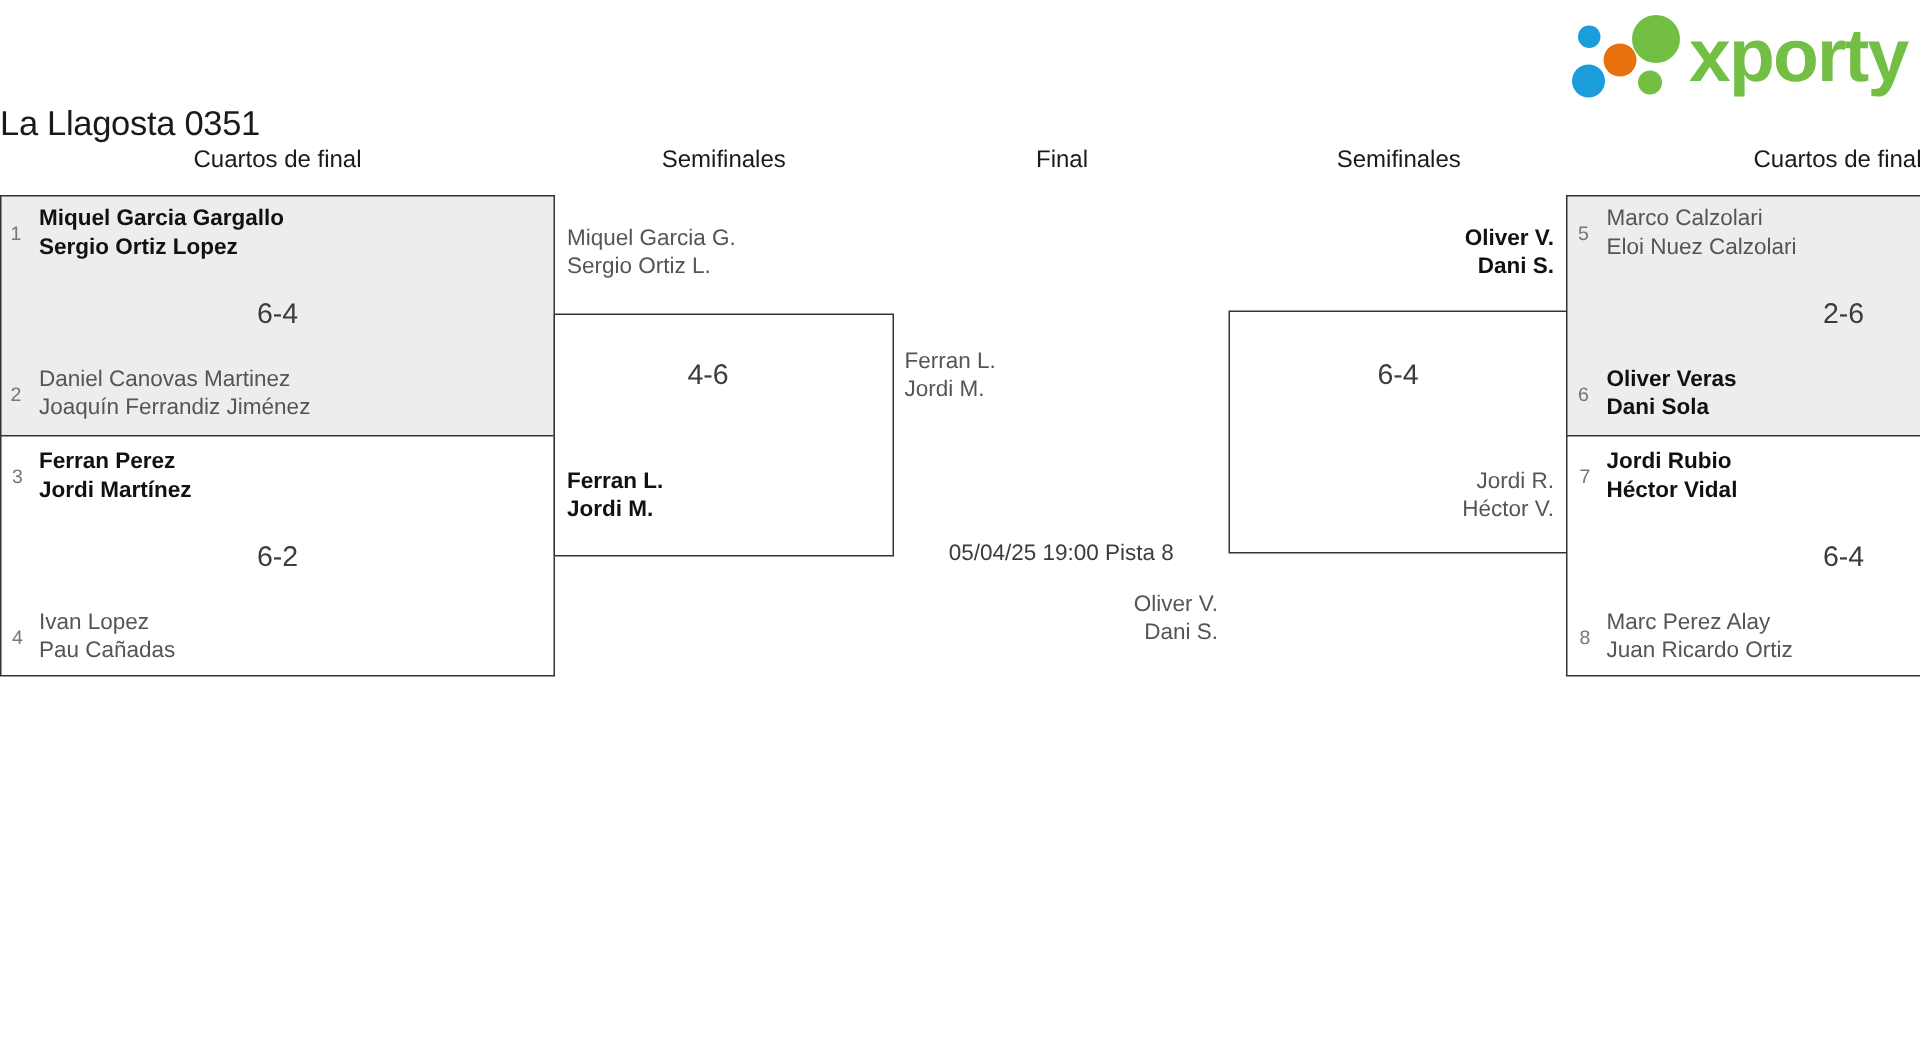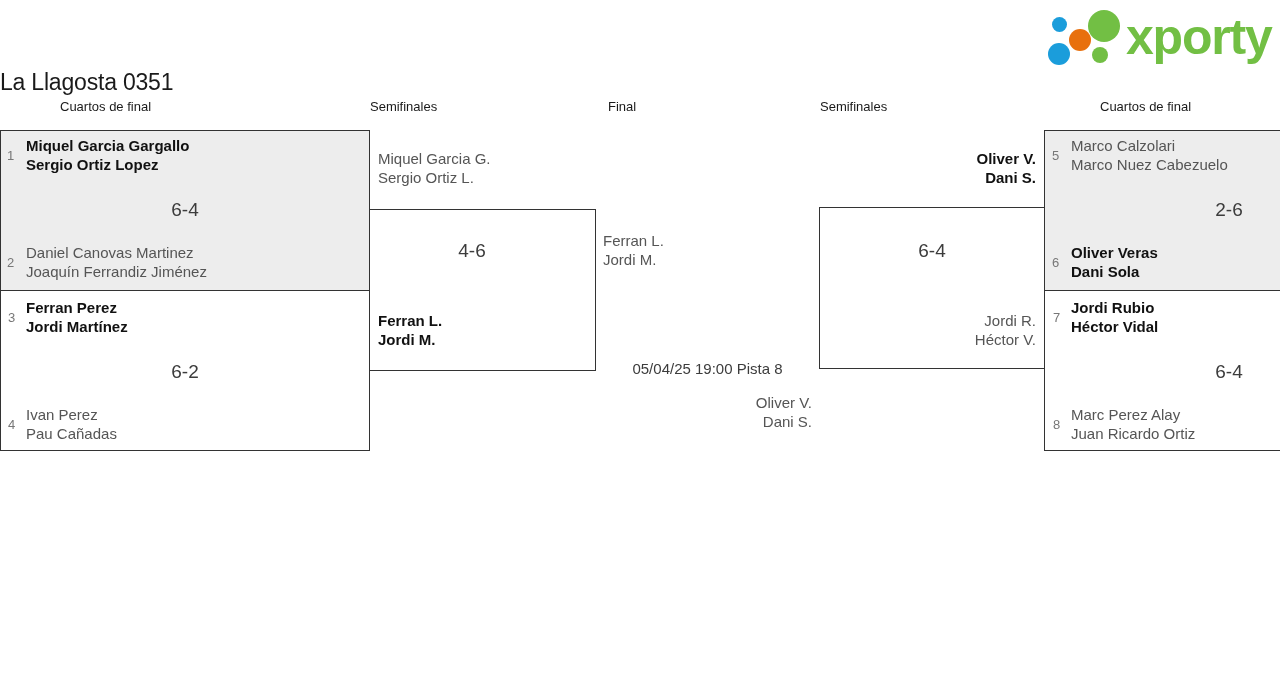--- a/index.html
+++ b/index.html
@@ -39,24 +39,24 @@
     font-weight: 700;
     color: #72bf44;
     letter-spacing: -1.2px;
     line-height: 62px;
   }
 
   
   .round-header {
     position: absolute;
     top: 96px;
-    font-size: 13px;
+    font-size: 16px;
     line-height: 22px;
     color: #1a1a1a;
-    text-align: left;
+    text-align: center;
     white-space: nowrap;
   }
 
   
   .box {
     position: absolute;
     border: 1px solid #333333;
     background: #ffffff;
   }
   .box.shaded { background: #ededed; }
@@ -139,21 +139,21 @@
 
   <div class="box" style="left:0px; top:290px; width:370px; height:161px;"></div>
   <div class="seed" style="left:8px; top:310px;">3</div>
   <div class="team win" style="left:26px; top:298px;">
     <span class="team-line">Ferran Perez</span>
     <span class="team-line">Jordi Martínez</span>
   </div>
   <div class="score" style="left:0px; top:362px; width:370px; text-align:center;">6-2</div>
   <div class="seed" style="left:8px; top:417px;">4</div>
   <div class="team" style="left:26px; top:405px;">
-    <span class="team-line">Ivan Perez</span>
+    <span class="team-line">Ivan Lopez</span>
     <span class="team-line">Pau Cañadas</span>
   </div>
 
   <div class="box" style="left:369px; top:209px; width:227px; height:162px;"></div>
   <div class="team" style="left:378px; top:149px;">
     <span class="team-line">Miquel Garcia G.</span>
     <span class="team-line">Sergio Ortiz L.</span>
   </div>
   <div class="score" style="left:369px; top:241px; width:206px; text-align:center;">4-6</div>
   <div class="team win" style="left:378px; top:311px;">
@@ -179,21 +179,21 @@
   <div class="score" style="left:819px; top:241px; width:226px; text-align:center;">6-4</div>
   <div class="team right" style="left:836px; top:311px; width:200px;">
     <span class="team-line">Jordi R.</span>
     <span class="team-line">Héctor V.</span>
   </div>
 
   <div class="box shaded" style="left:1044px; top:130px; width:370px; height:161px;"></div>
   <div class="seed" style="left:1052px; top:148px;">5</div>
   <div class="team" style="left:1071px; top:136px;">
     <span class="team-line">Marco Calzolari</span>
-    <span class="team-line">Marco Nuez Cabezuelo</span>
+    <span class="team-line">Eloi Nuez Calzolari</span>
   </div>
   <div class="score" style="left:1044px; top:200px; width:370px; text-align:center;">2-6</div>
   <div class="seed" style="left:1052px; top:255px;">6</div>
   <div class="team win" style="left:1071px; top:243px;">
     <span class="team-line">Oliver Veras</span>
     <span class="team-line">Dani Sola</span>
   </div>
 
   <div class="box" style="left:1044px; top:290px; width:370px; height:161px;"></div>
   <div class="seed" style="left:1053px; top:310px;">7</div>

